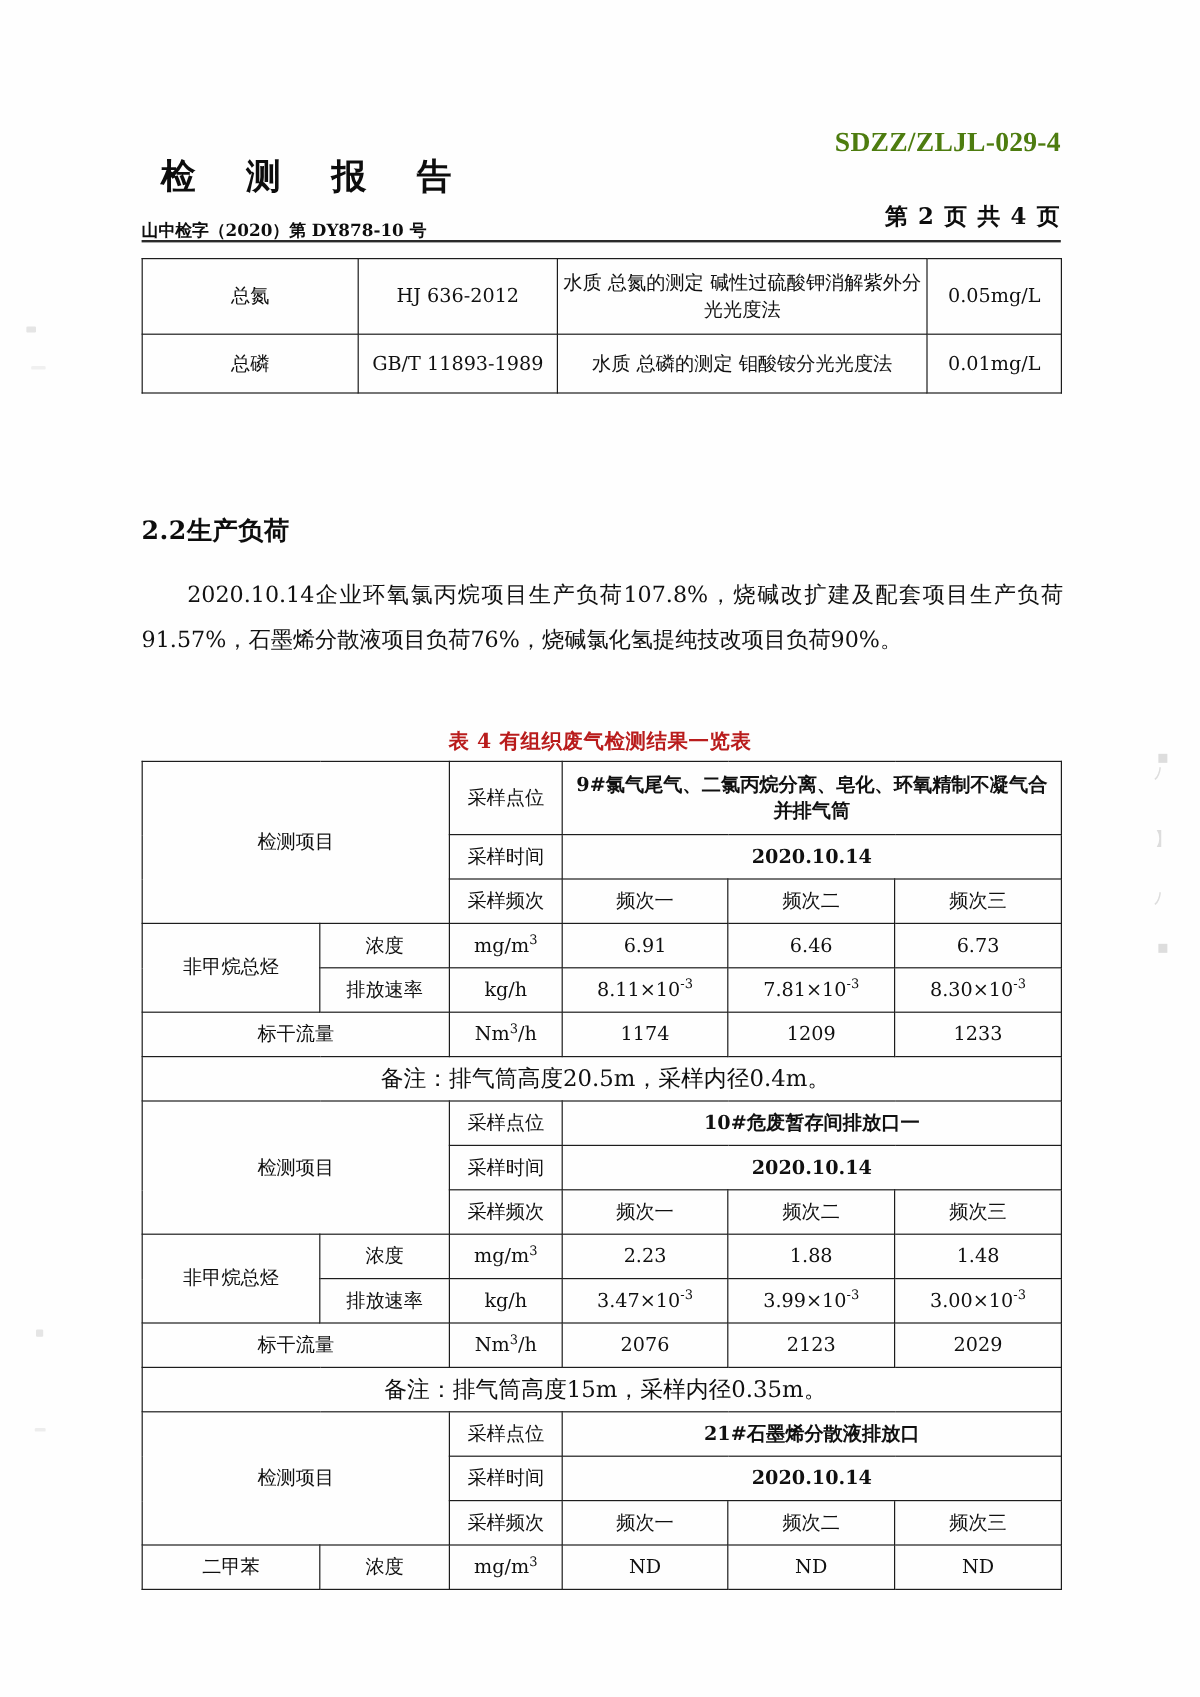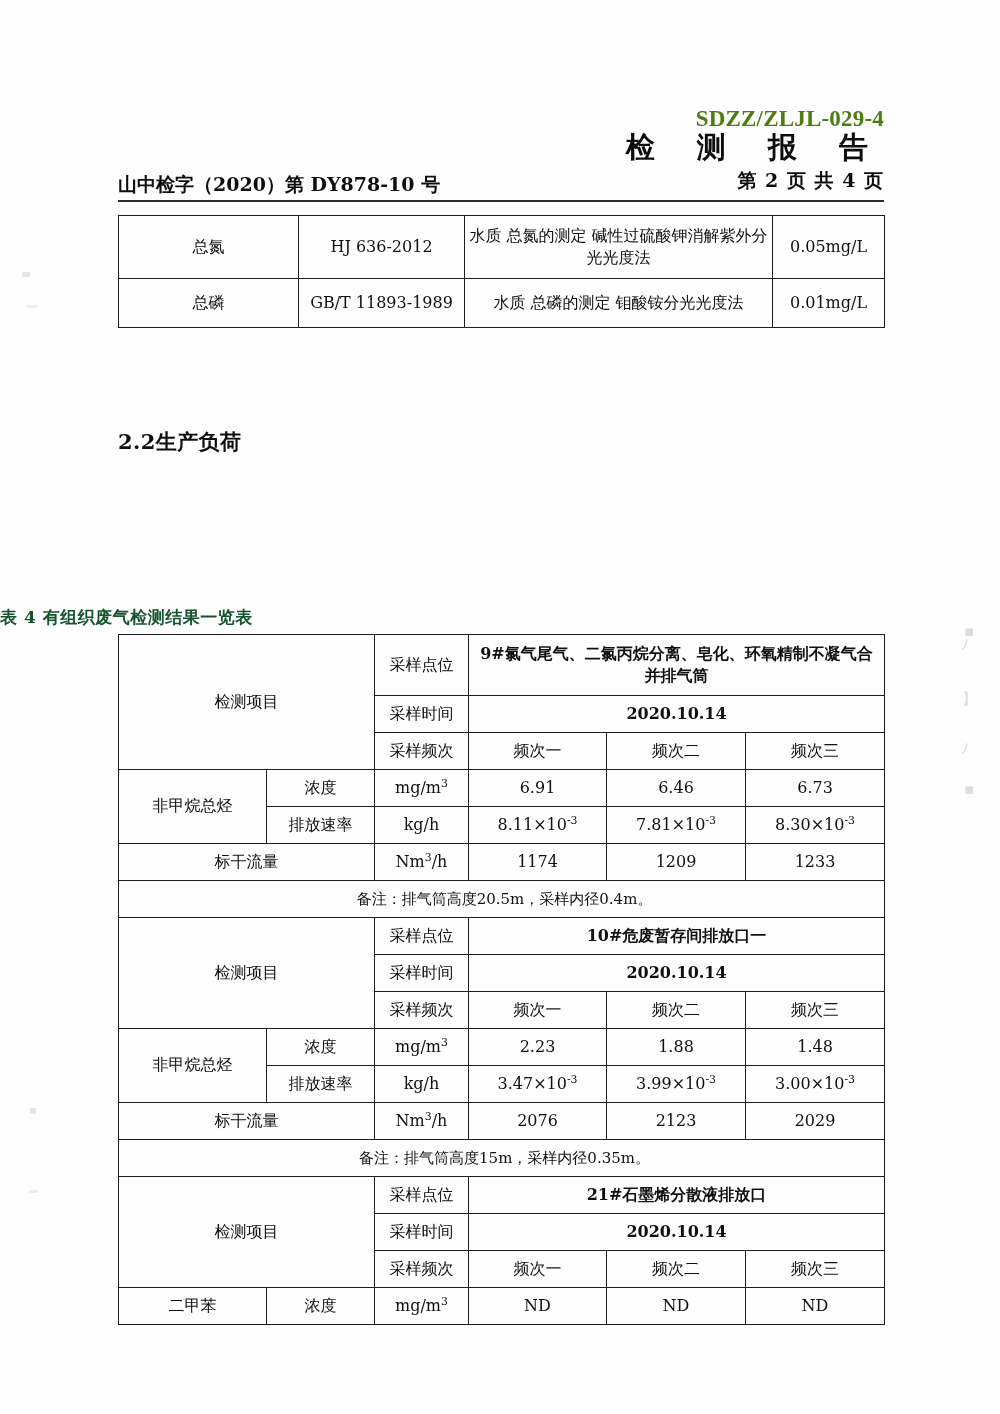--- a/index.html
+++ b/index.html
@@ -76,40 +76,40 @@
     font-weight: bold;
     letter-spacing: 0.2px;
     color: #4d7c0f;
   }
 
   .report-title {
     position: absolute;
     left: 0;
     right: 0;
     top: 66px;
-    text-align: right;
+    text-align: left;
     font-size: 29px;
     font-weight: bold;
     letter-spacing: 16px;
     text-indent: 16px;
     color: #0d0d0d;
   }
 
   .subheader {
     position: absolute;
     left: 118px;
     top: 168px;
     width: 766px;
     height: 30px;
   }
   .subheader .left {
     position: absolute;
     left: 0;
-    top: 4px;
-    font-size: 19px;
+    top: 16px;
+    font-size: 14px;
     font-weight: bold;
     color: #0d0d0d;
     white-space: nowrap;
   }
   .subheader .right {
     position: absolute;
     right: 0;
     top: 0;
     font-size: 19px;
     font-weight: bold;
@@ -176,23 +176,24 @@
     text-align: justify;
     text-indent: 38px;
     color: #111111;
   }
 
   .table-caption {
     position: absolute;
     left: 0;
     right: 0;
     top: 606px;
+    text-align: center;
     font-size: 17px;
     font-weight: bold;
-    color: #14532d;
+    color: #b91c1c;
     letter-spacing: 0.5px;
   }
 
   
   .tbl-stack {
     position: absolute;
     left: 118px;
     top: 634px;
     width: 766px;
   }
@@ -201,21 +202,21 @@
   .c-sub    { width: 108px; }
   .c-unit   { width: 94px; }
   .c-f1     { width: 138px; }
   .c-f2     { width: 139px; }
   .c-f3     { width: 139px; }
 
   .cell-bold { font-weight: bold; }
   .cell-note {
     text-align: center;
     padding-left: 10px !important;
-    font-size: 15px;
+    font-size: 19px;
   }
   .tall2 { height: 56px !important; }
 
   sup { font-size: 0.68em; vertical-align: super; line-height: 0; }
 
   
   .speck {
     position: absolute;
     background: #cfcfcf;
     opacity: 0.55;
@@ -266,20 +267,21 @@
       <tr>
         <td style="height:42px">总磷</td>
         <td>GB/T 11893-1989</td>
         <td class="m-desc">水质  总磷的测定  钼酸铵分光光度法</td>
         <td>0.01mg/L</td>
       </tr>
     </tbody>
   </table>
 
   <div class="sec-heading" id="sec22">2.2生产负荷</div>
+  <div class="body-para">2020.10.14企业环氧氯丙烷项目生产负荷107.8%，烧碱改扩建及配套项目生产负荷91.57%，石墨烯分散液项目负荷76%，烧碱氯化氢提纯技改项目负荷90%。</div>
 
   <div class="table-caption">表 4   有组织废气检测结果一览表</div>
 
   <table class="doc-table tbl-stack">
     <colgroup>
       <col class="c-item">
         <col class="c-sub">
         <col class="c-unit">
       <col class="c-f1">
         <col class="c-f2">

